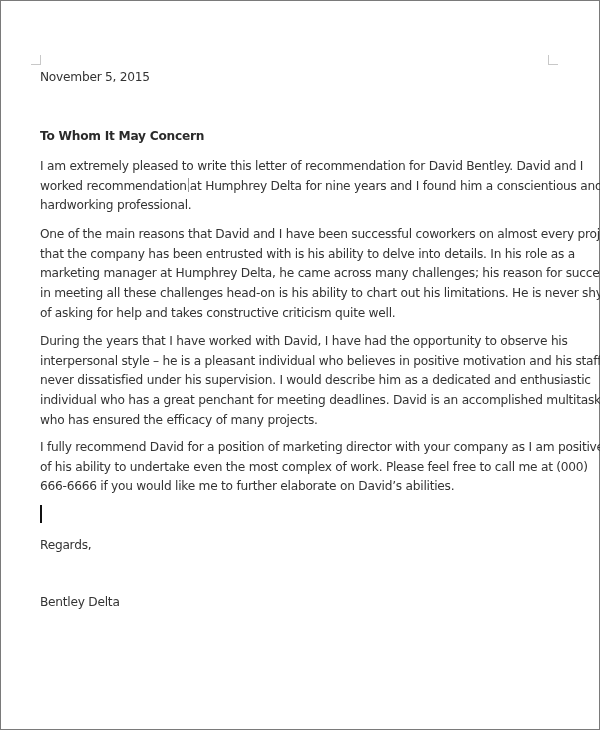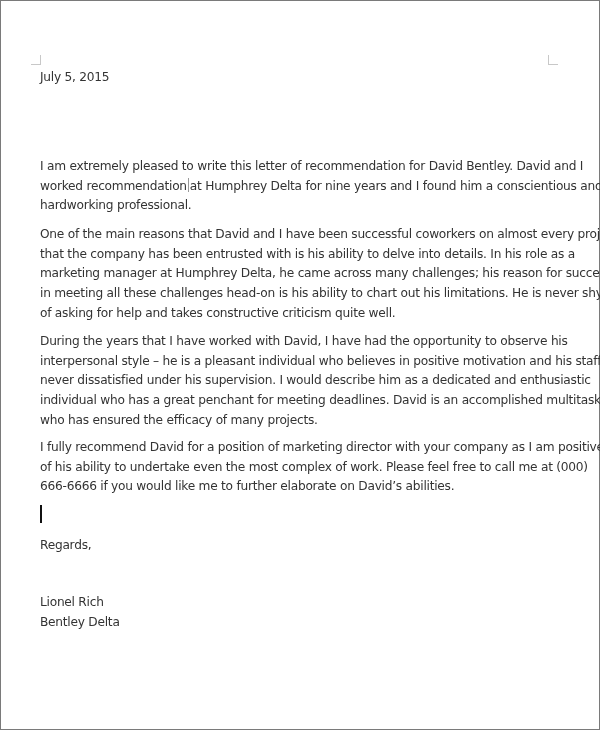--- a/index.html
+++ b/index.html
@@ -45,23 +45,26 @@
   }
 </style>
 </head>
 <body>
 
 <div class="page">
   <div class="corner tl"></div>
   <div class="corner tr"></div>
 
   <div class="text date">
-    <span class="ln">July 5, 2015</span>
+    <span class="ln">November 5, 2015</span>
   </div>
 
+  <div class="text salutation bold">
+    <span class="ln">To Whom It May Concern</span>
+  </div>
 
   <div class="text p1">
     <span class="ln">I am extremely pleased to write this letter of recommendation for David Bentley. David and I</span>
     <span class="ln"><span>worked recommendation</span><span class="inline-caret"></span><span>at Humphrey Delta for nine years and I found him a conscientious and very</span></span>
     <span class="ln">hardworking professional.</span>
   </div>
 
   <div class="text p2">
     <span class="ln">One of the main reasons that David and I have been successful coworkers on almost every project</span>
     <span class="ln">that the company has been entrusted with is his ability to delve into details. In his role as a</span>
@@ -84,16 +87,15 @@
     <span class="ln">666-6666 if you would like me to further elaborate on David’s abilities.</span>
   </div>
 
   <div class="caret"></div>
 
   <div class="text regards">
     <span class="ln">Regards,</span>
   </div>
 
   <div class="text sig">
-    <span class="ln">Lionel Rich</span>
     <span class="ln">Bentley Delta</span>
   </div>
 </div>
 
 </body></html>

